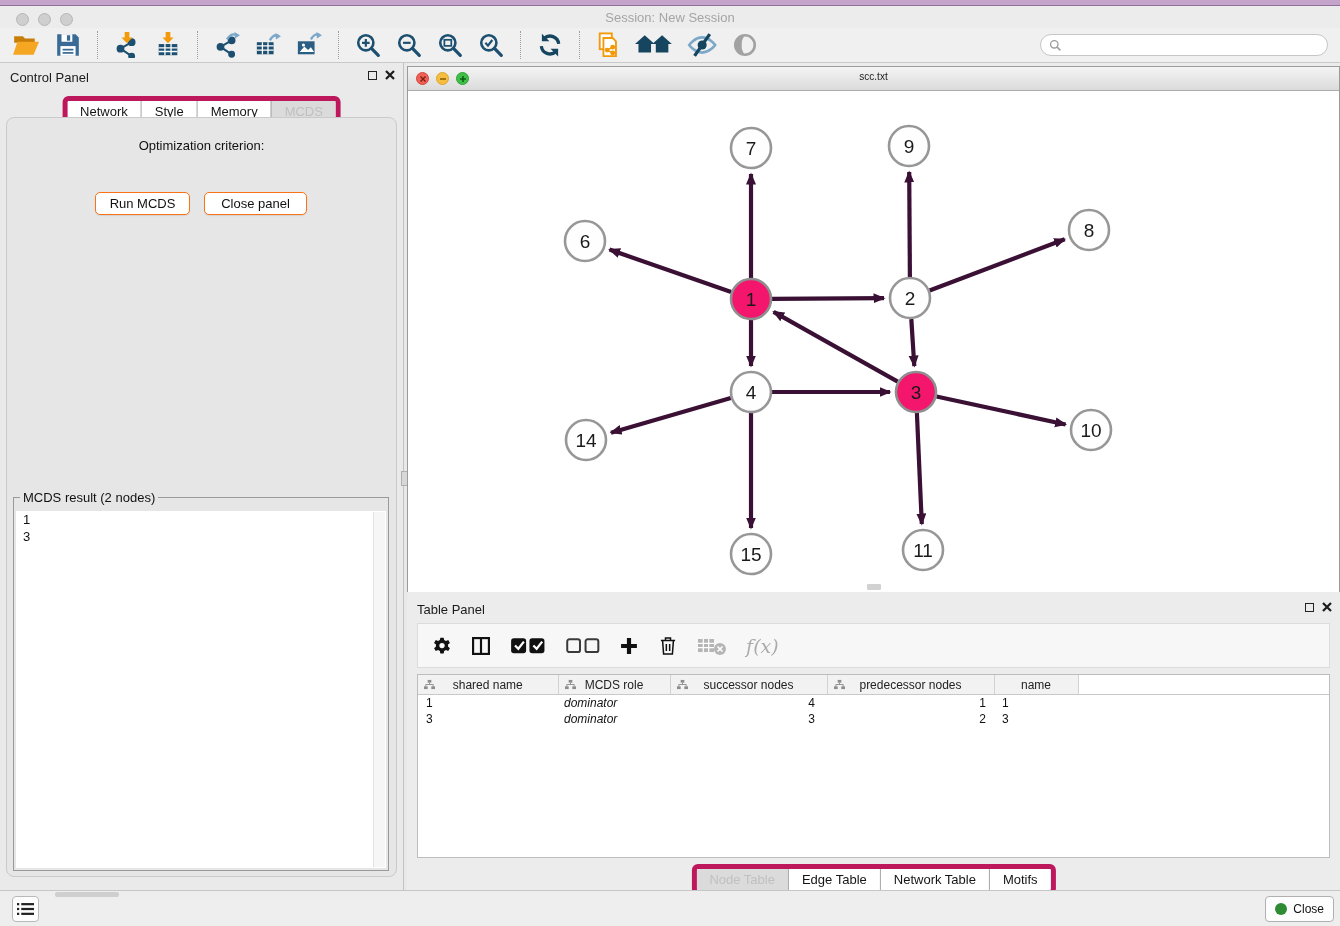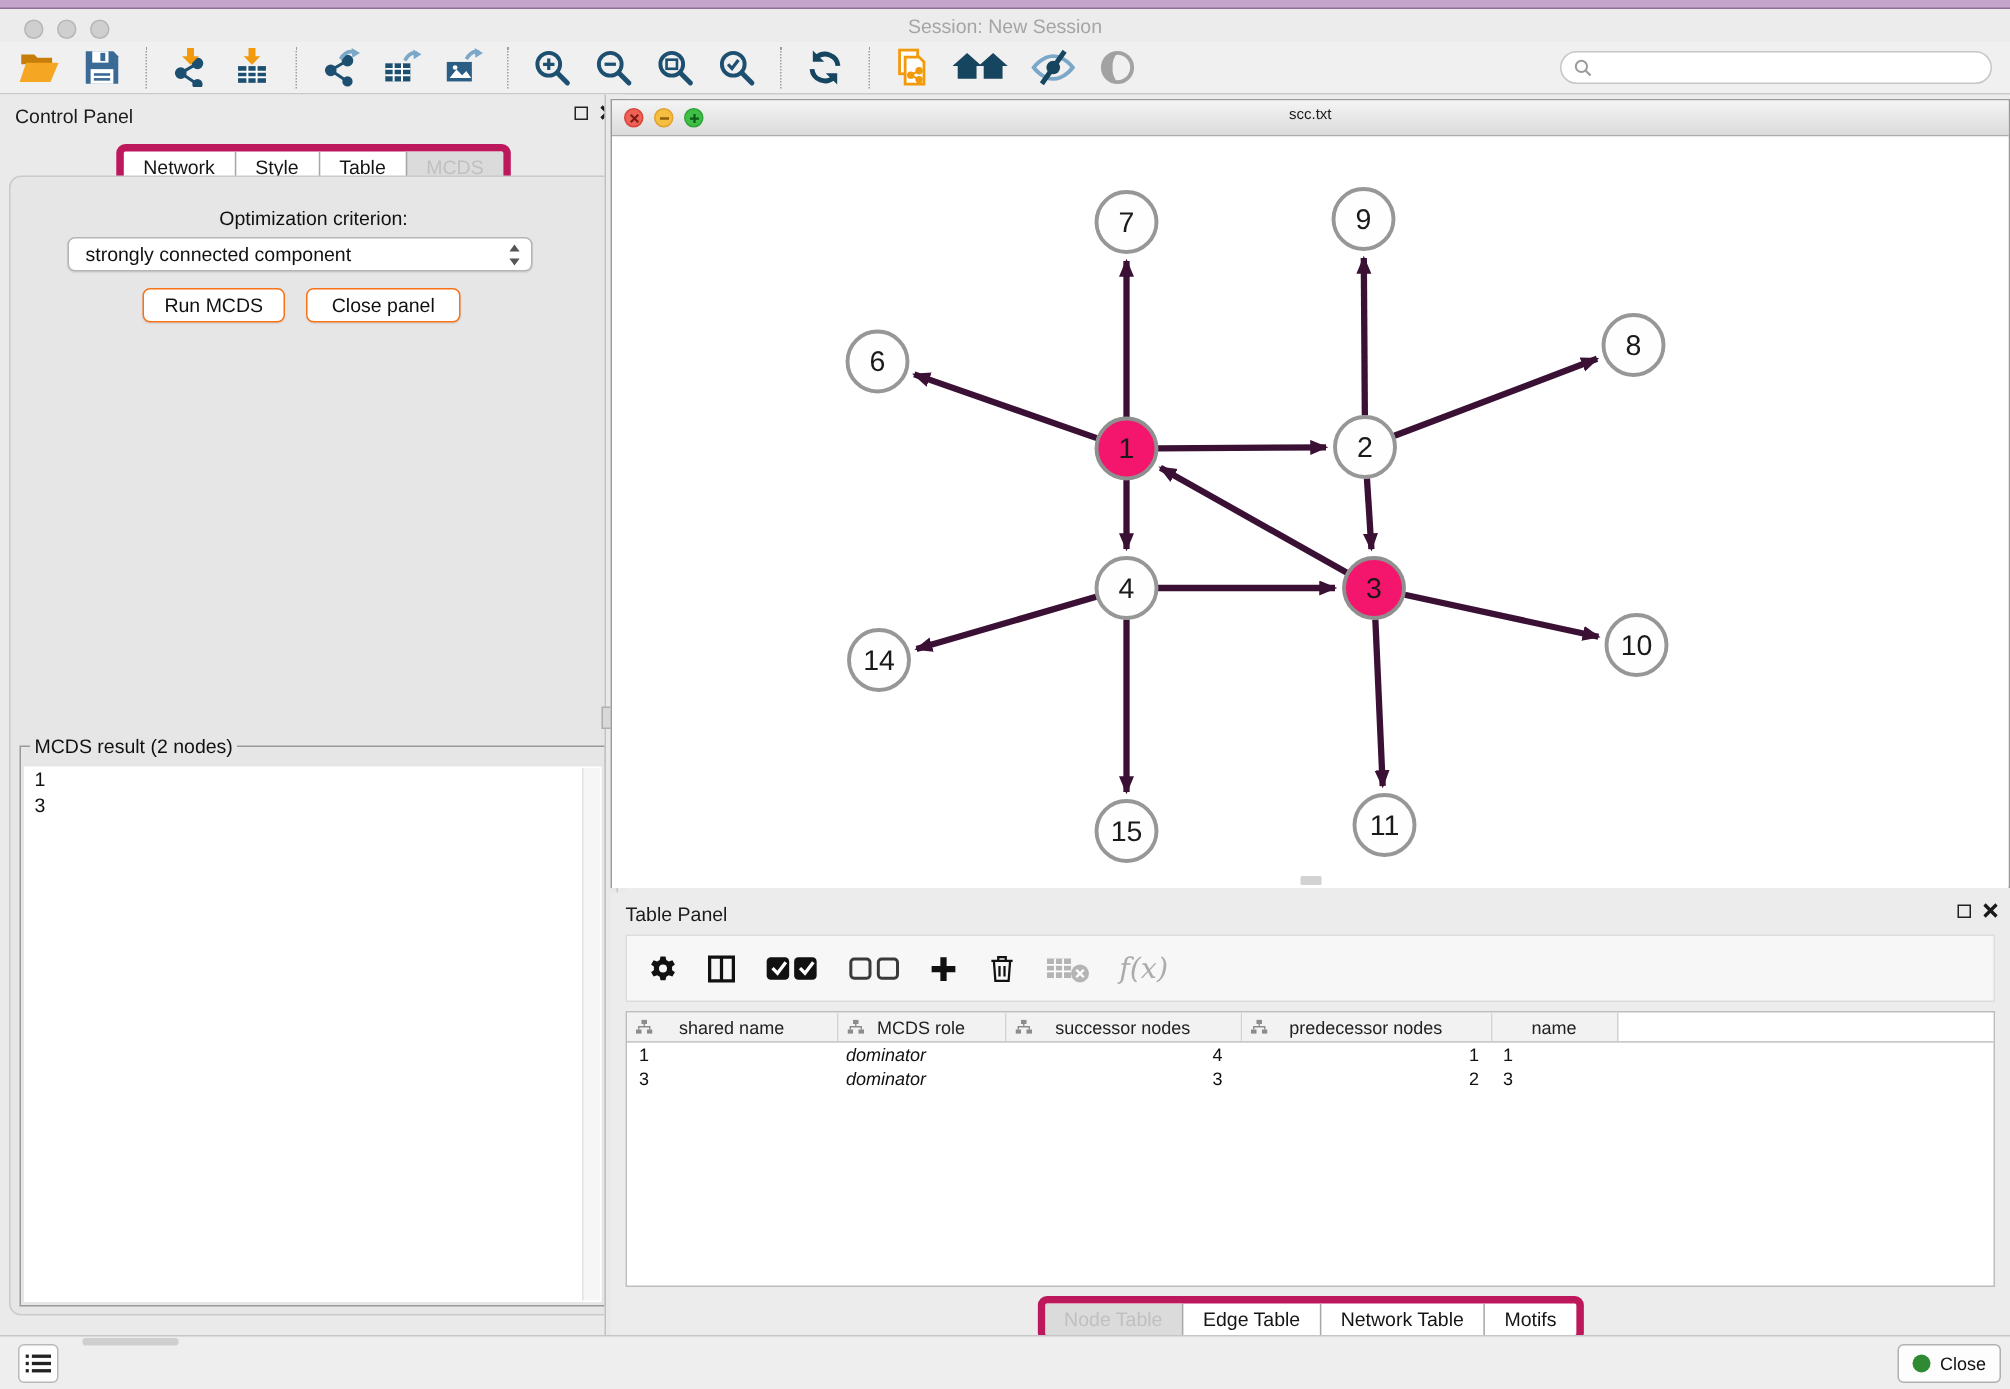--- a/index.html
+++ b/index.html
@@ -20,21 +20,21 @@
   .tb-icon{height:28px;display:flex;align-items:center;cursor:default;}
   .tb-icon svg{height:26px;width:auto;}
   .tb-icon.disabled{opacity:.9;}
   .tb-sep{width:0;height:28px;border-left:1px dotted #9E9E9E;margin:0 1px;}
   .search-box{margin-left:auto;width:288px;height:22px;background:#fff;border:1px solid #C6C6C6;
       border-radius:12px;display:flex;align-items:center;padding:0 8px;box-sizing:border-box;gap:5px;}
   .search-box svg{height:13px;flex:0 0 auto;}
   .search-box input{border:none;outline:none;flex:1;font-size:13px;font-family:inherit;background:transparent;}
 
   
-  .control-panel{position:absolute;left:0;top:63px;width:403px;bottom:36px;background:#EAEAEA;padding-left:15px;}
+  .control-panel{position:absolute;left:0;top:63px;width:403px;bottom:36px;background:#EAEAEA;}
   .panel-header{position:absolute;left:0;top:0;right:0;height:26px;}
   .panel-title{position:absolute;left:10px;top:7px;font-size:13px;color:#1b1b1b;}
   .ph-icons{position:absolute;right:8px;top:7px;display:flex;gap:8px;align-items:center;}
   .float-icon{width:9px;height:9px;border:1.6px solid #222;box-sizing:border-box;background:transparent;}
   .close-icon svg{width:10px;height:10px;}
 
   .tabs{display:inline-flex;border:5px solid #be185d;border-radius:6px;overflow:hidden;background:#fff;height:21px;align-items:flex-end;}
   .tab{padding:0 13px;font-size:13px;line-height:21px;color:#151515;border-left:1px solid #A6A6A6;white-space:nowrap;}
   .tab:first-child{border-left:none;}
   .tab.selected{background:#DBDBDB;color:#C0C0C0;}
@@ -254,34 +254,25 @@
       <span class="close-icon">
           <svg viewBox="0 0 10 10">
             <path d="M1 1l8 8M9 1L1 9" stroke="#1b1b1b" stroke-width="2.2"></path>
           </svg>
         </span>
     </span>
   </div>
   <div class="tabs cp-tabs">
       <span class="tab">Network</span>
       <span class="tab">Style</span>
-      <span class="tab">Table</span>
+      <span class="tab">Memory</span>
       <span class="tab selected">MCDS</span>
     </div>
   <div class="cp-content">
     <div class="opt-label">Optimization criterion:</div>
-    <div class="criterion-select">
-      <span>strongly connected component</span>
-      <span class="chev">
-        <svg viewBox="0 0 10 16" width="10" height="16">
-            <path d="M5 1l3.4 4.6H1.6z" fill="#555"></path>
-            <path d="M5 15l3.4-4.6H1.6z" fill="#555"></path>
-          </svg>
-      </span>
-    </div>
     <div class="btn btn-run">Run MCDS</div>
     <div class="btn btn-close">Close panel</div>
     <fieldset class="result-fieldset">
       <legend>MCDS result (2 nodes)</legend>
       <div class="result-area">
         <span style="display:block">
             <div class="result-line">1</div>
             <div class="result-line">3</div>
           </span>
         <div class="result-scrolltrack"></div>

